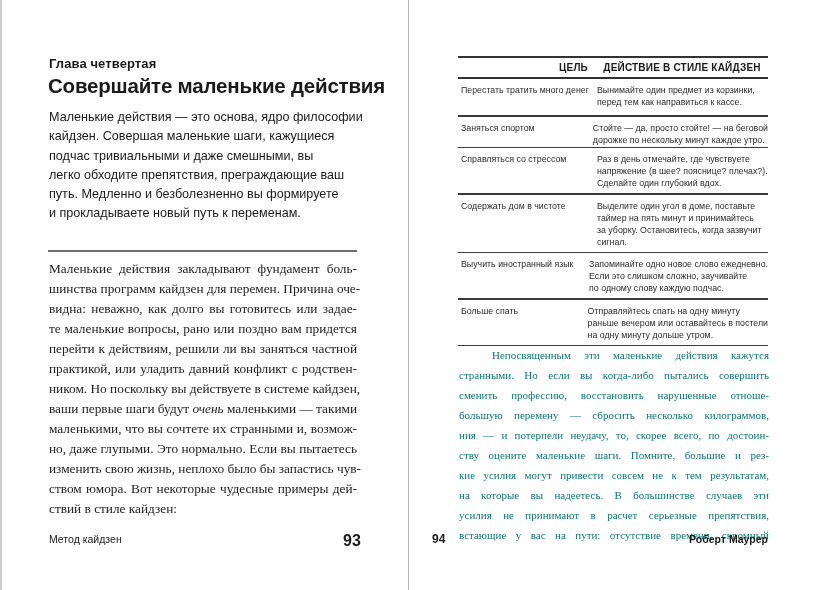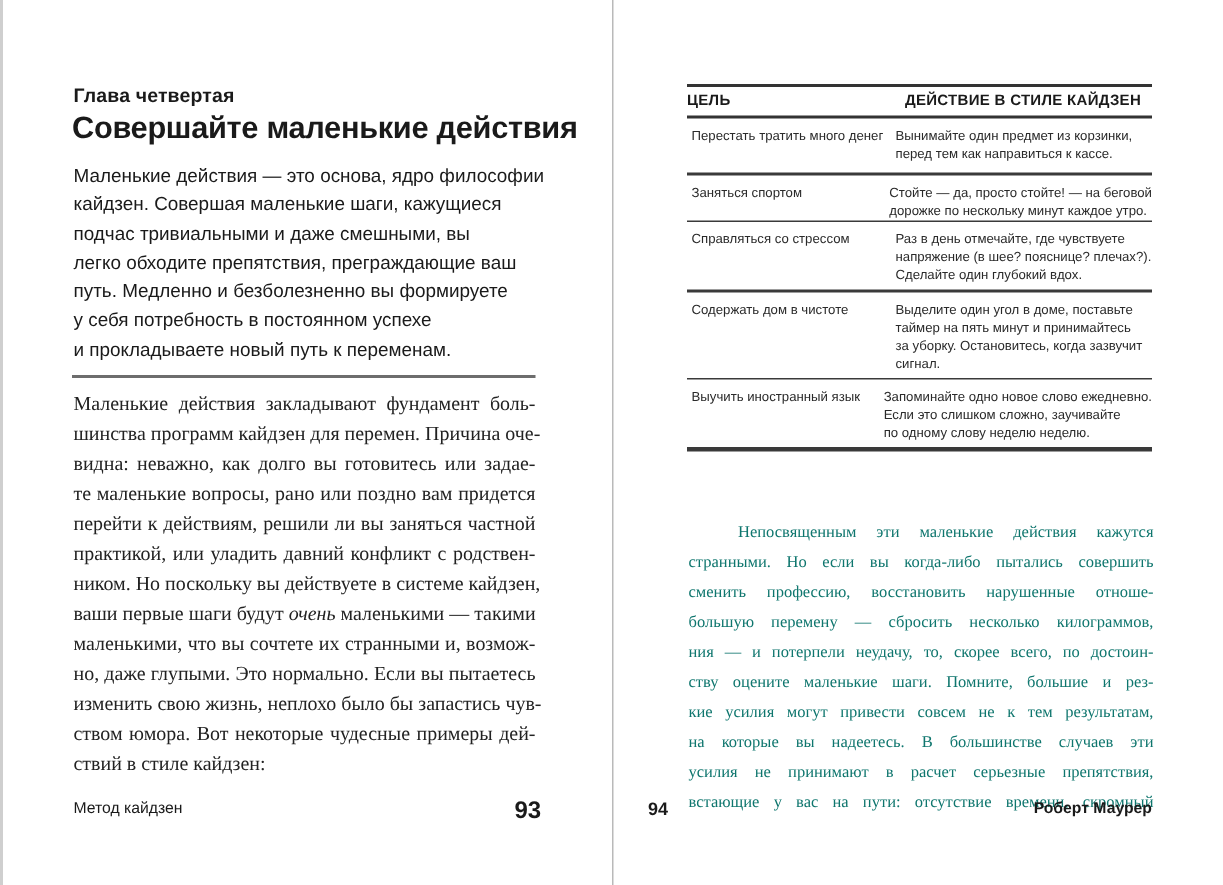--- a/index.html
+++ b/index.html
@@ -41,21 +41,21 @@
     .body-text .ln.last { text-align-last: left; }
     .body-text em { font-style: italic; }
     .footer-left-title { position: absolute; left: 49px; top: 533px; font-size: 10.5px; font-weight: normal; }
     .footer-left-num { position: absolute; left: 343px; top: 532px; font-size: 16px; font-weight: bold; }
 
     
     .kt { position: absolute; left: 49px; top: 56px; width: 310px; }
     .kt .rule-thick { height: 2px; background: #333; }
     .kt .rule { height: 1.5px; background: #3a3a3a; }
     .kt .head { display: flex; height: 19px; align-items: center; font-size: 10px; font-weight: bold; letter-spacing: 0.2px; }
-    .kt .head .c1 { width: 130px; text-align: left; }
+    .kt .head .c1 { width: 130px; text-align: right; }
     .kt .head .c2 { flex: 1; text-align: center; padding-left: 8px; }
     .kt .row { display: flex; font-size: 8.8px; line-height: 12.2px; color: #2a2a2a; padding-top: 5px; }
     .kt .row .c1 { width: 130px; padding-left: 3px; white-space: nowrap; }
     .kt .row .c2 { flex: 1; padding-left: 6px; }
     .kt .row .c2 .ln { display: block; white-space: nowrap; }
     .r-text {
       position: absolute; left: 50px; top: 345px; width: 310px;
       font-family: "Liberation Serif", serif; font-size: 11px; line-height: 20px; color: #0f766e;
     }
     .r-text .ln { display: block; white-space: nowrap; text-align: justify; text-align-last: justify; }
@@ -73,21 +73,20 @@
   <div class="page page-left">
     <div class="chapter-label">Глава четвертая</div>
     <div class="chapter-title">Совершайте маленькие действия</div>
 
     <div class="intro">
       <span class="ln">Маленькие действия — это основа, ядро философии</span>
       <span class="ln">кайдзен. Совершая маленькие шаги, кажущиеся</span>
       <span class="ln">подчас тривиальными и даже смешными, вы</span>
       <span class="ln">легко обходите препятствия, преграждающие ваш</span>
       <span class="ln">путь. Медленно и безболезненно вы формируете</span>
-      <span class="ln">у себя потребность в постоянном успехе</span>
       <span class="ln">и прокладываете новый путь к переменам.</span>
     </div>
 
     <div class="divider"></div>
 
     <div class="body-text">
       <span class="ln">Маленькие действия закладывают фундамент боль-</span>
       <span class="ln">шинства программ кайдзен для перемен. Причина оче-</span>
       <span class="ln">видна: неважно, как долго вы готовитесь или задае-</span>
       <span class="ln">те маленькие вопросы, рано или поздно вам придется</span>
@@ -153,25 +152,33 @@
           <span class="ln">сигнал.</span>
         </div>
       </div>
       <div class="rule"></div>
 
       <div class="row" style="height:40px">
         <div class="c1">Выучить иностранный язык</div>
         <div class="c2">
           <span class="ln">Запоминайте одно новое слово ежедневно.</span>
           <span class="ln">Если это слишком сложно, заучивайте</span>
-          <span class="ln">по одному слову неделю неделю.</span>
+          <span class="ln">по одному слову каждую подчас.</span>
         </div>
       </div>
       <div class="rule"></div>
 
+      <div class="row" style="height:40px">
+        <div class="c1">Больше спать</div>
+        <div class="c2">
+          <span class="ln">Отправляйтесь спать на одну минуту</span>
+          <span class="ln">раньше вечером или оставайтесь в постели</span>
+          <span class="ln">на одну минуту дольше утром.</span>
+        </div>
+      </div>
       <div class="rule"></div>
     </div>
 
     <div class="r-text">
       <span class="ln indent">Непосвященным эти маленькие действия кажутся</span>
       <span class="ln">странными. Но если вы когда-либо пытались совершить</span>
       <span class="ln">сменить профессию, восстановить нарушенные отноше-</span>
       <span class="ln">большую перемену — сбросить несколько килограммов,</span>
       <span class="ln">ния — и потерпели неудачу, то, скорее всего, по достоин-</span>
       <span class="ln">ству оцените маленькие шаги. Помните, большие и рез-</span>

